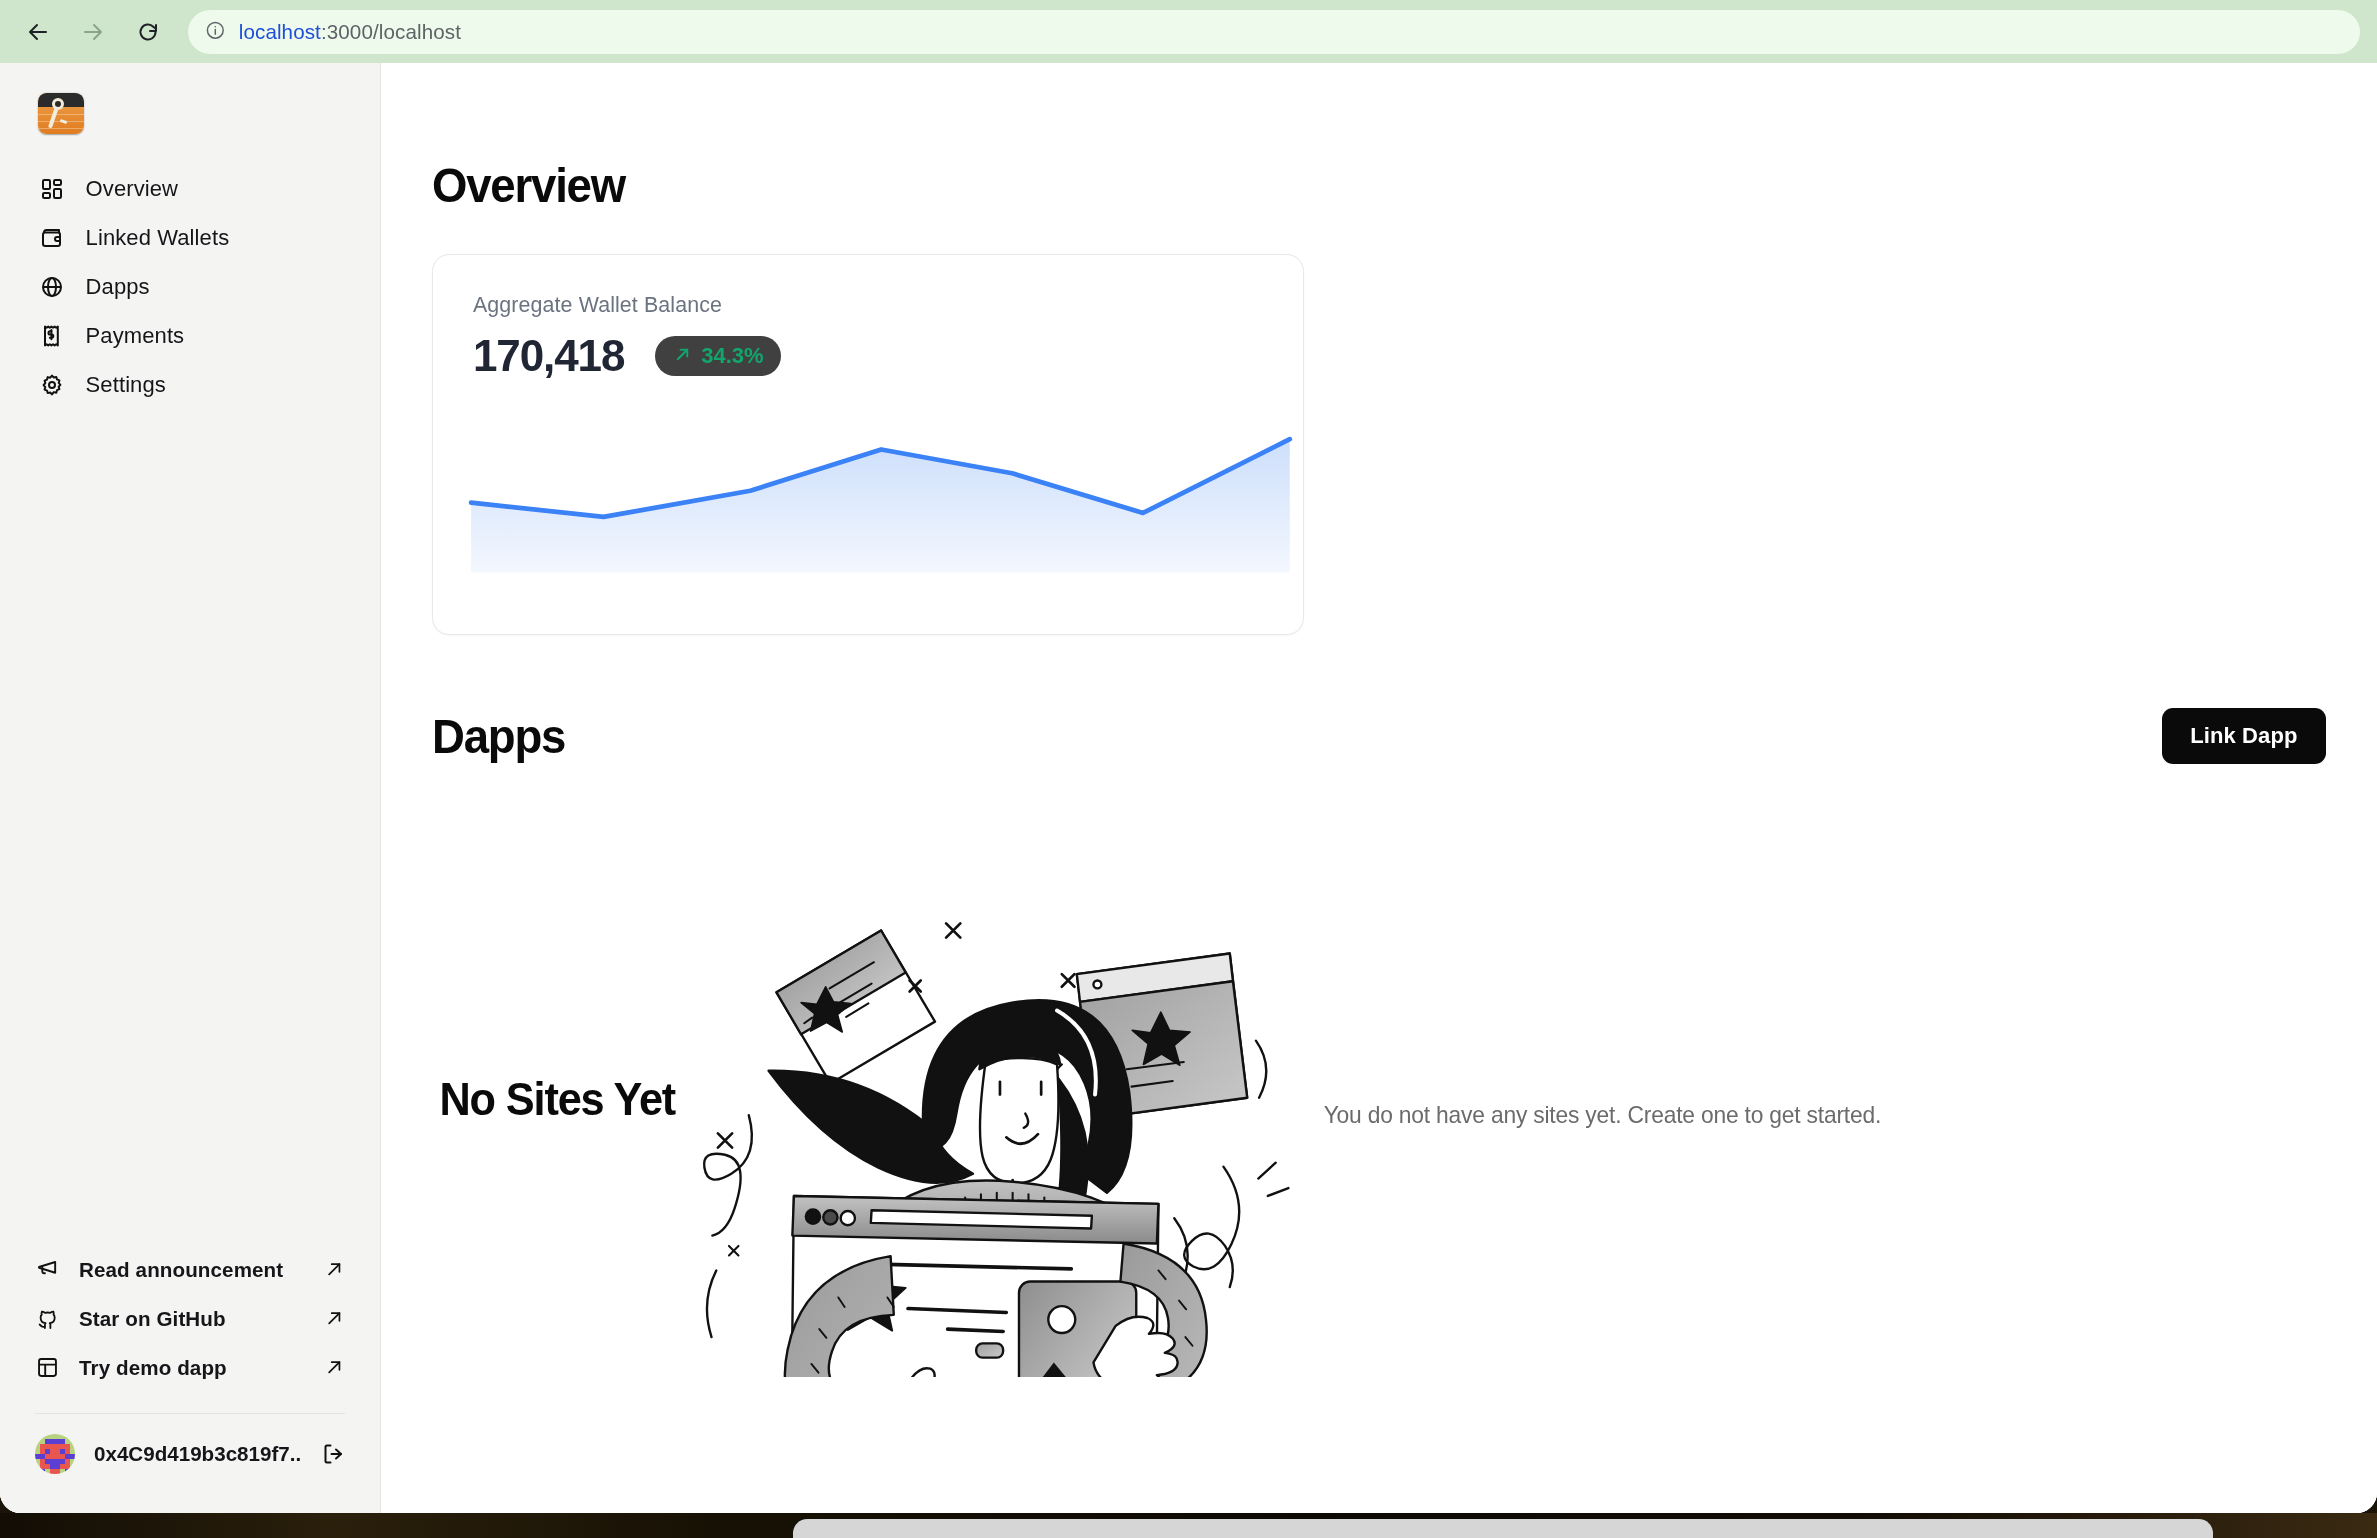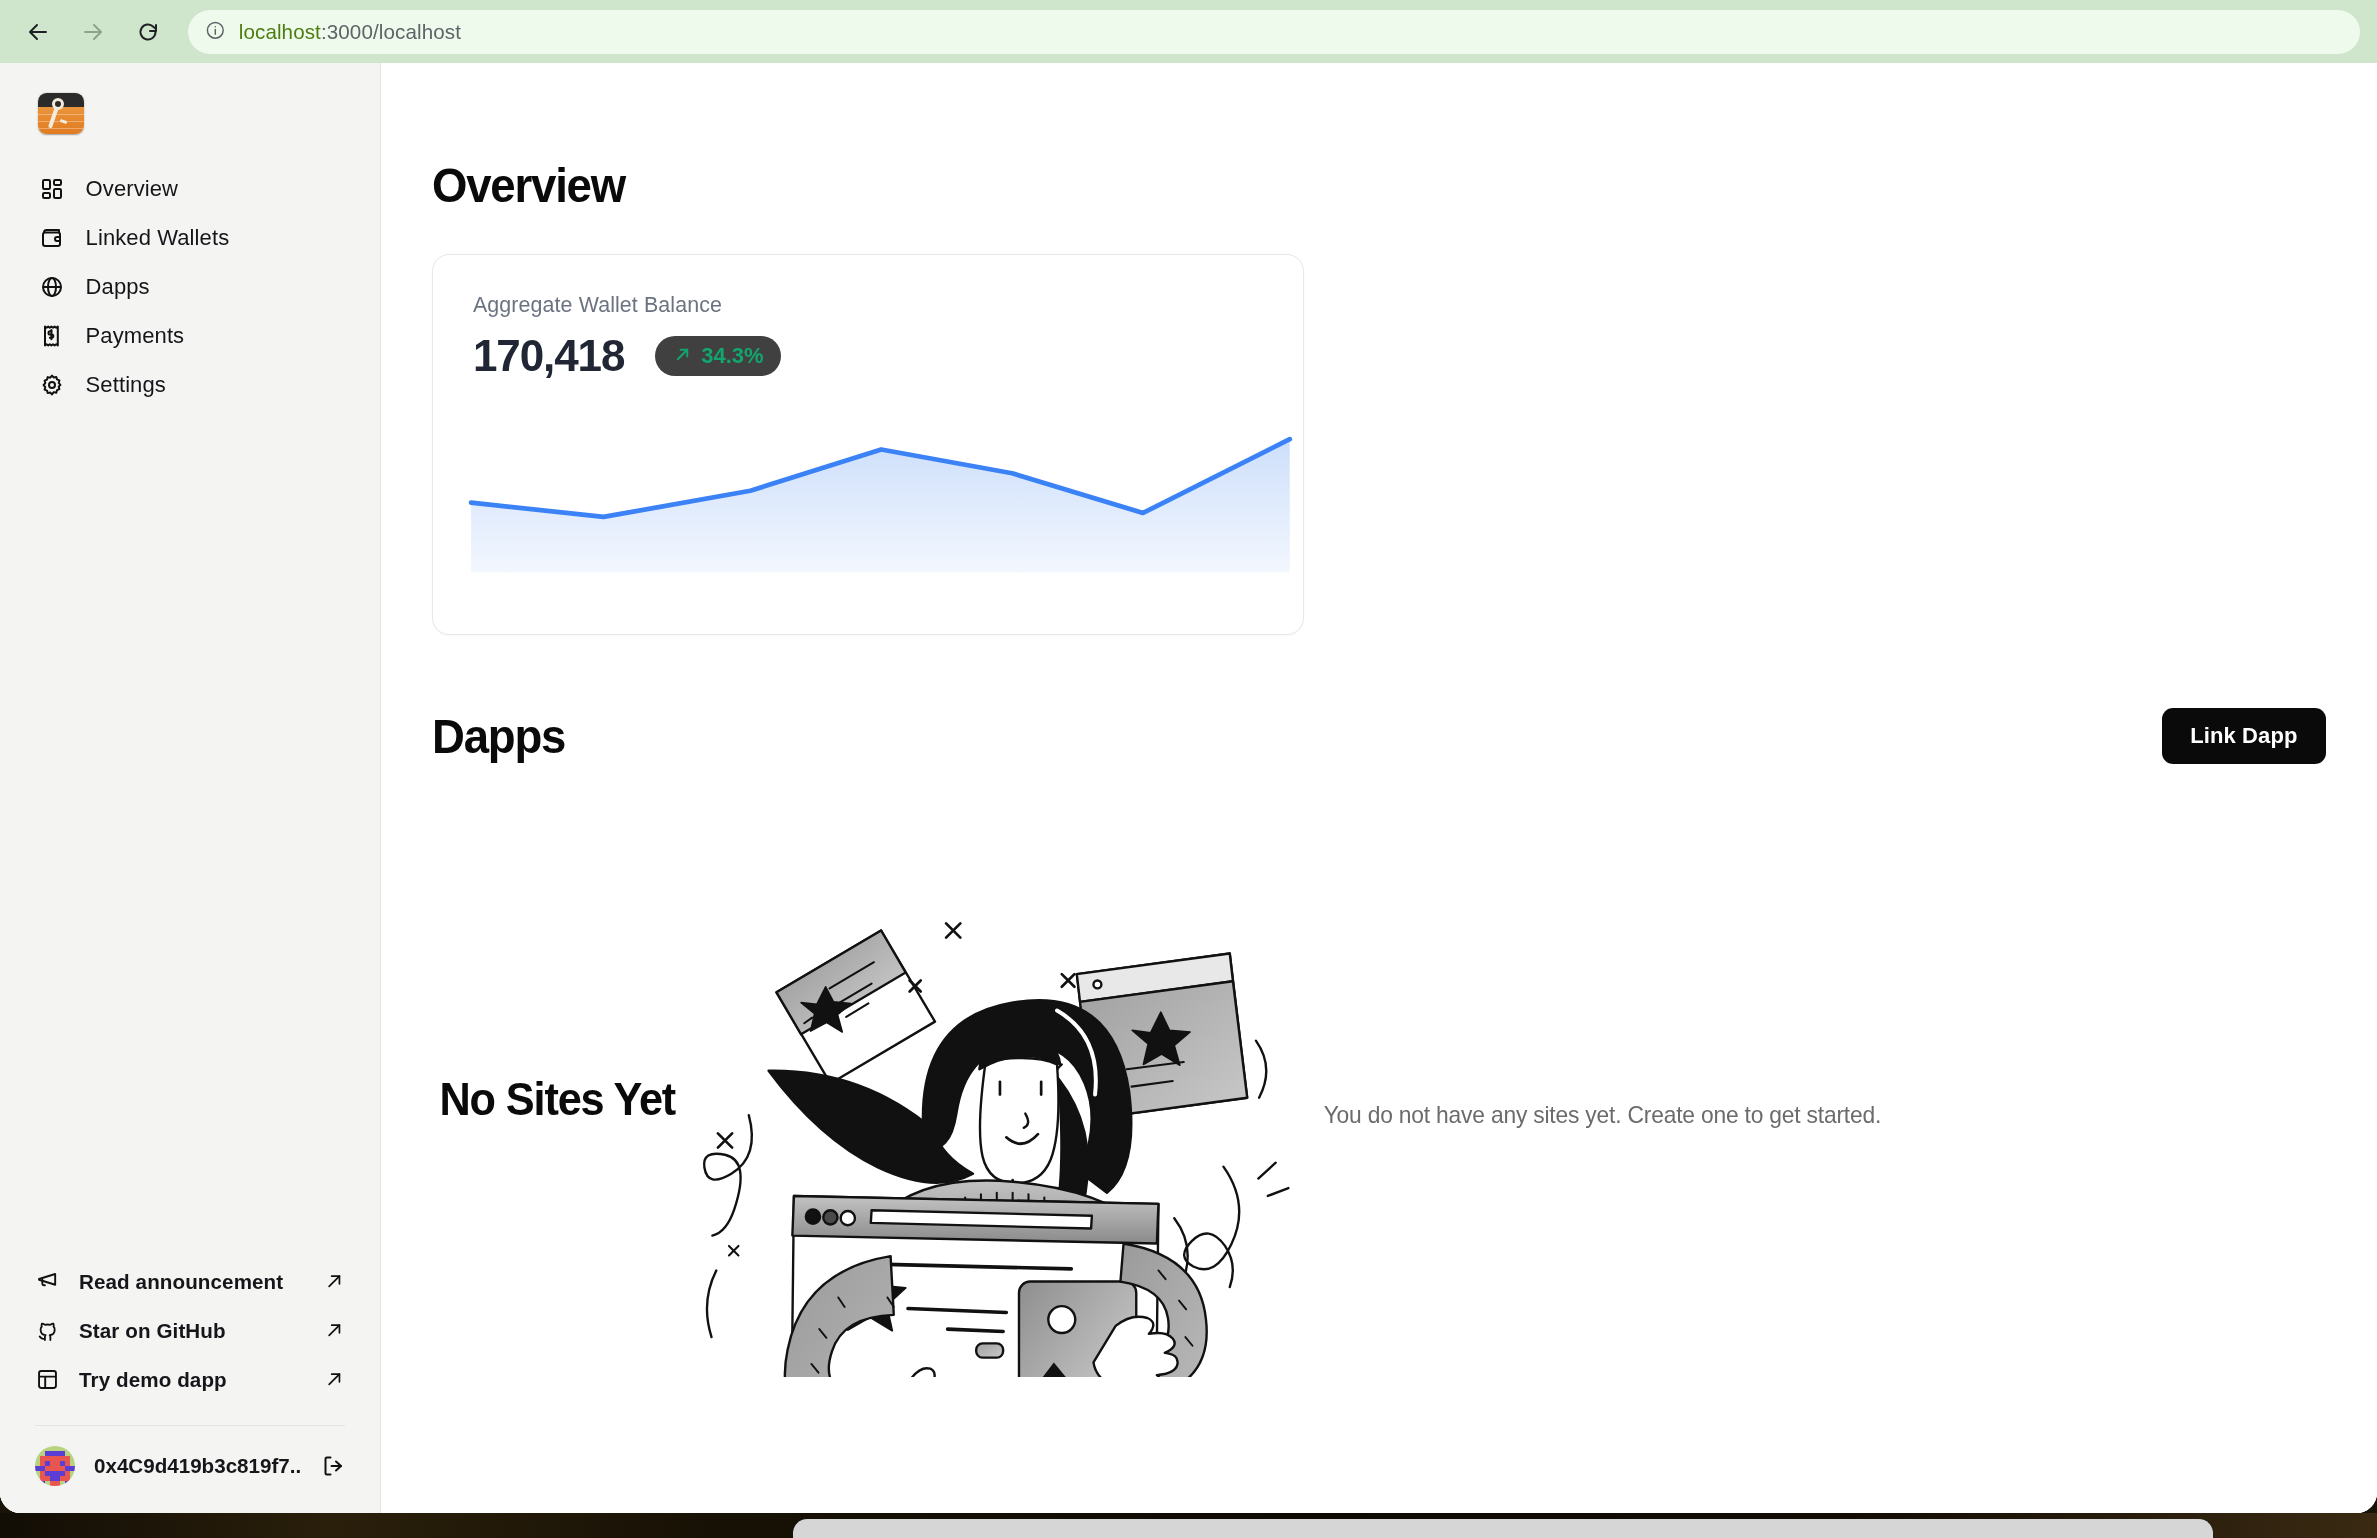--- a/index.html
+++ b/index.html
@@ -44,21 +44,21 @@
     padding: 0 17.4px;
     gap: 12.7px;
     margin-left: 4.8px;
   }
   #url-text {
     font-size: 20.6px;
     color: #5f6368;
     letter-spacing: 0.1px;
     white-space: nowrap;
   }
-  #url-text .host { color: #4d7c0f; }
+  #url-text .host { color: #1d4ed8; }
 
   
   #app-shell {
     position: relative;
     height: 1450px;
     display: flex;
     background: #ffffff;
   }
 
   
@@ -113,21 +113,21 @@
     gap: 20.6px;
     padding: 11px 0 11px 38px;
     height: 49px;
     color: #16161a;
   }
   .nav-item .nav-icon { width: 27px; height: 27px; flex: 0 0 27px; display: flex; align-items: center; justify-content: center; }
   .nav-item .nav-label { font-size: 22px; letter-spacing: 0.1px; }
 
   #nav-footer {
     margin-top: auto;
-    padding-bottom: 0;
+    padding-bottom: 12px;
   }
   .foot-item {
     display: flex; align-items: center;
     gap: 19px;
     padding: 10.3px 35px 10.3px 35px;
     height: 49px;
     color: #16161a;
   }
   .foot-item .foot-icon { width: 25px; height: 25px; flex: 0 0 25px; display: flex; align-items: center; justify-content: center; }
   .foot-item .foot-label { font-size: 20.6px; font-weight: 600; letter-spacing: 0.1px; }

